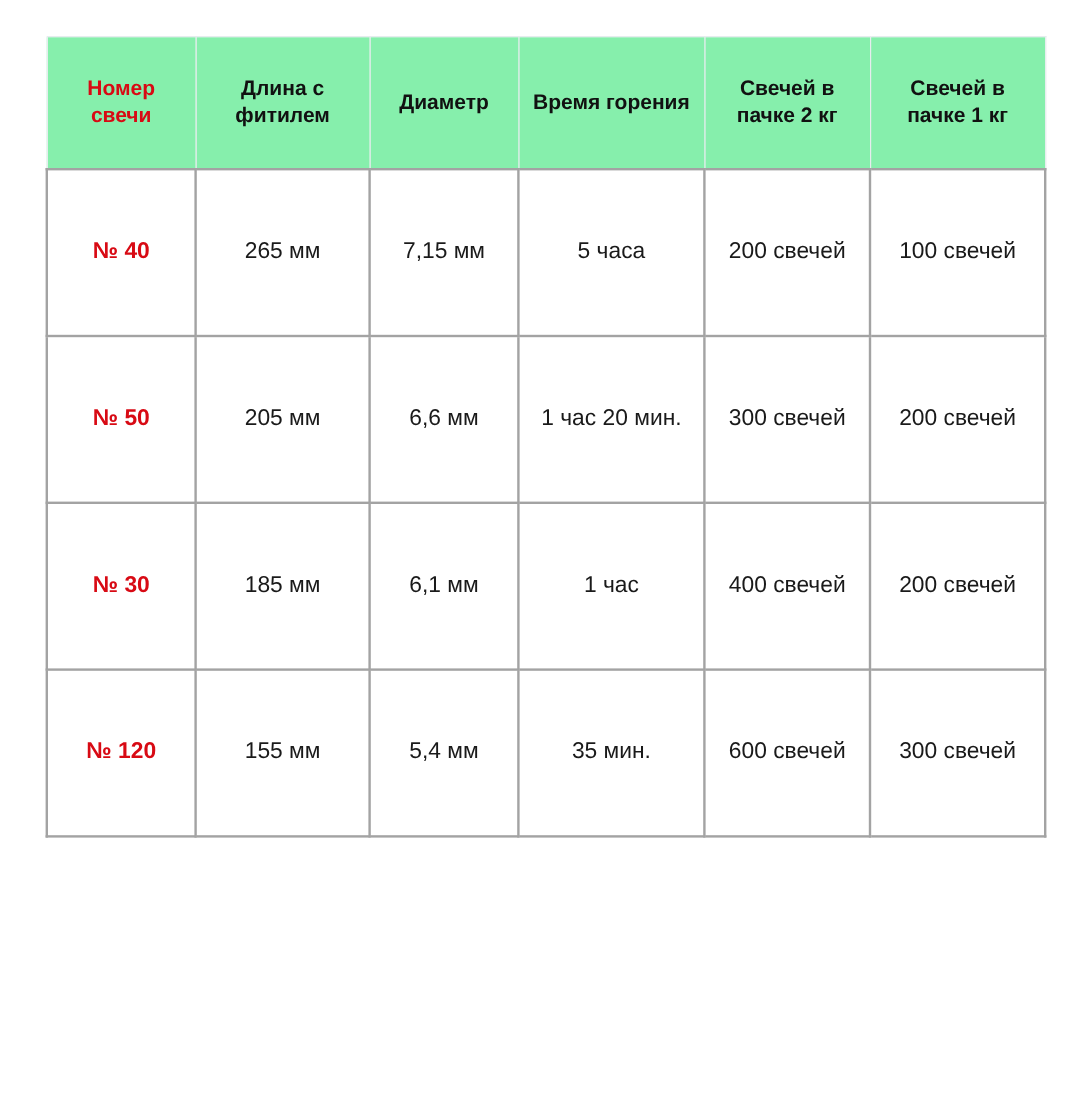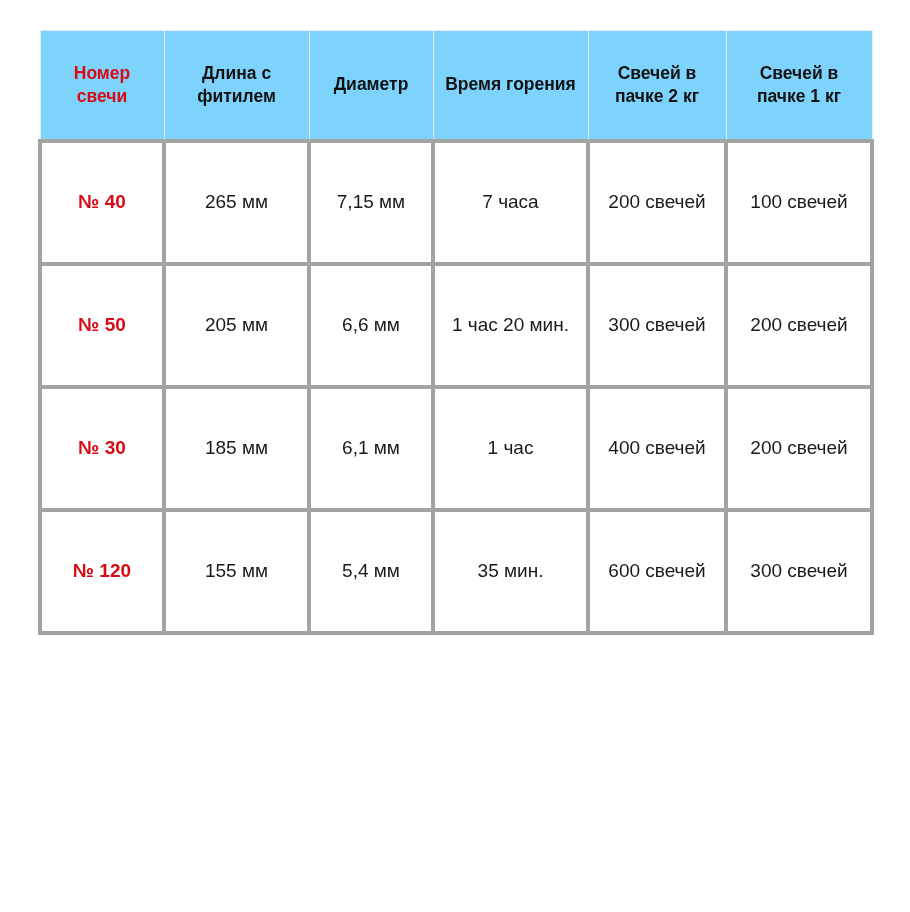--- a/index.html
+++ b/index.html
@@ -37,43 +37,43 @@
   }
 
   table.spec-table col.c1 { width: 124px; }
   table.spec-table col.c2 { width: 145px; }
   table.spec-table col.c3 { width: 124px; }
   table.spec-table col.c4 { width: 155px; }
   table.spec-table col.c5 { width: 138px; }
   table.spec-table col.c6 { width: 146px; }
 
   thead tr.header-row {
-    background: #7dd3fc;
+    background: #86efac;
   }
 
   thead th {
     height: 110px;
     border: 1px solid #e6ecee;
     text-align: center;
     vertical-align: middle;
     font-weight: bold;
     font-size: 17.5px;
     line-height: 1.32;
     color: #111111;
     padding: 4px 8px;
     box-sizing: border-box;
   }
 
   thead th.col-number {
     color: #d80a14;
   }
 
   tbody td {
-    height: 123px;
-    border: 4px solid #a3a3a3;
+    height: 139px;
+    border: 2px solid #a3a3a3;
     text-align: center;
     vertical-align: middle;
     font-size: 19px;
     line-height: 1.34;
     color: #1a1a1a;
     font-weight: normal;
     padding: 4px 8px;
     box-sizing: border-box;
   }
 
@@ -105,21 +105,21 @@
           <th>Время горения</th>
           <th>Свечей в пачке 2 кг</th>
           <th>Свечей в пачке 1 кг</th>
         </tr>
       </thead>
       <tbody>
         <tr>
           <td class="cell-number">№ 40</td>
           <td>265 мм</td>
           <td>7,15 мм</td>
-          <td>7 часа</td>
+          <td>5 часа</td>
           <td>200 свечей</td>
           <td>100 свечей</td>
         </tr>
         <tr>
           <td class="cell-number">№ 50</td>
           <td>205 мм</td>
           <td>6,6 мм</td>
           <td>1 час 20 мин.</td>
           <td>300 свечей</td>
           <td>200 свечей</td>

